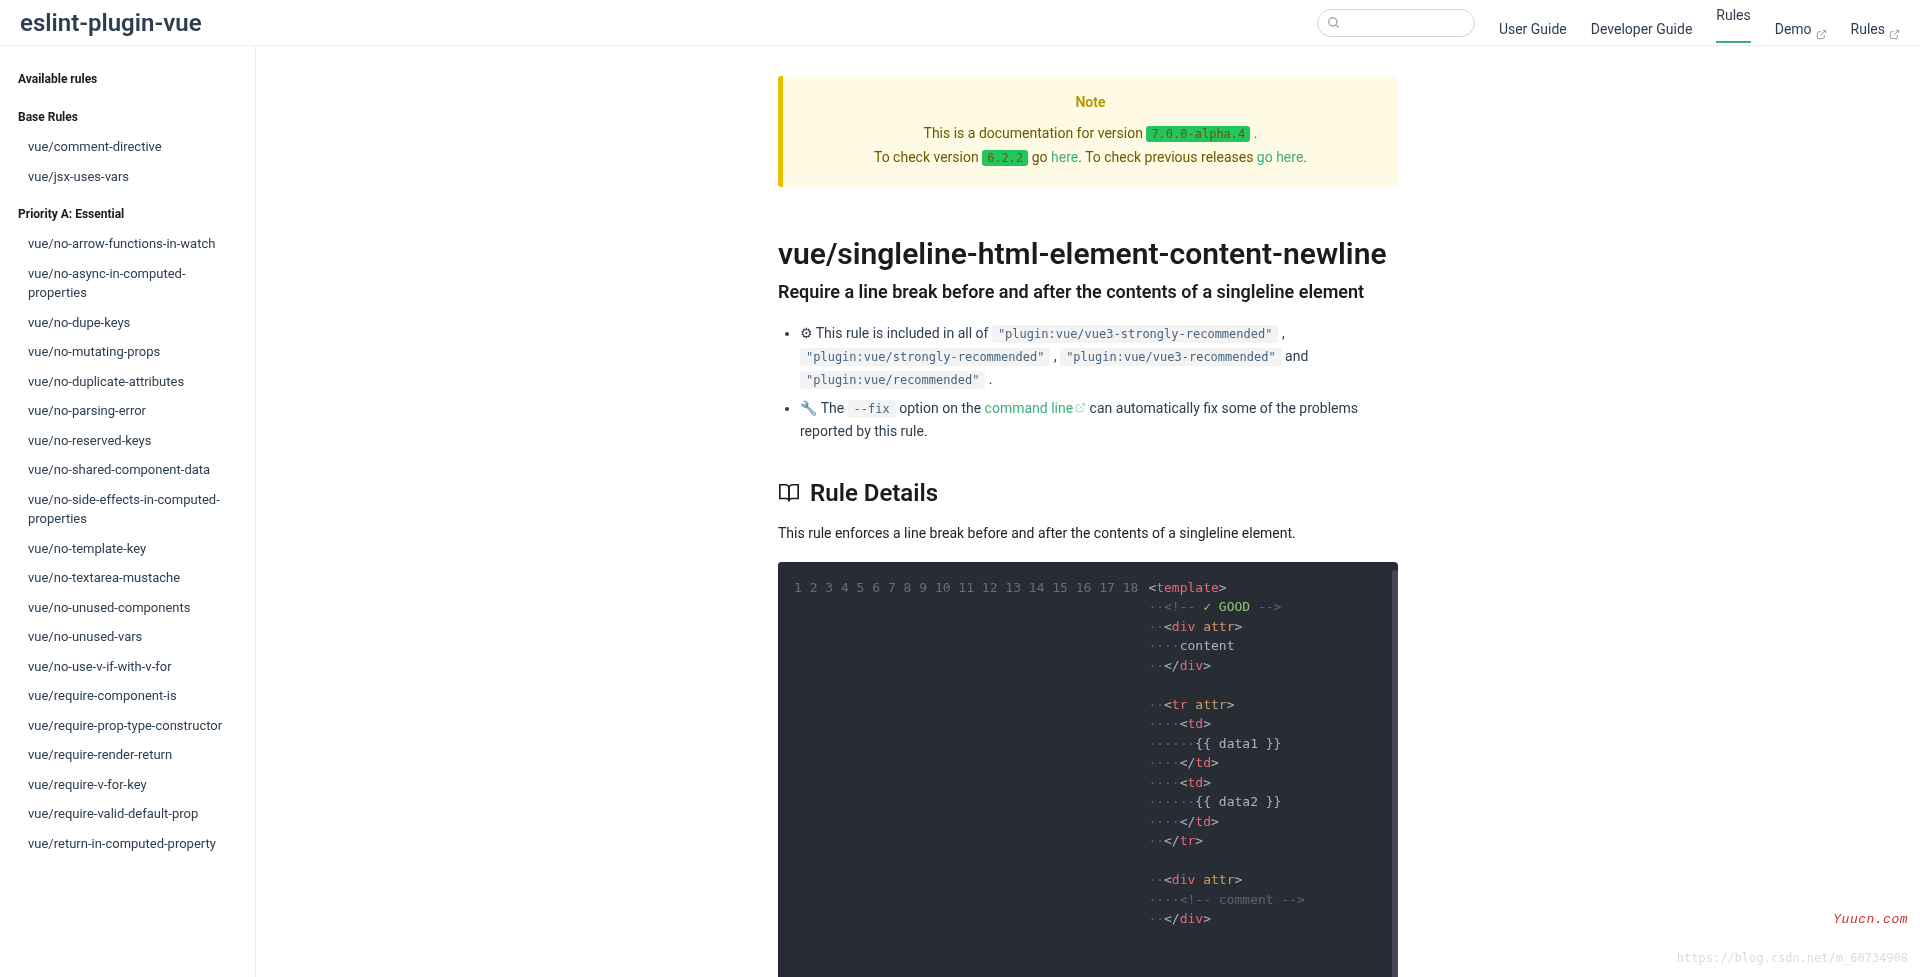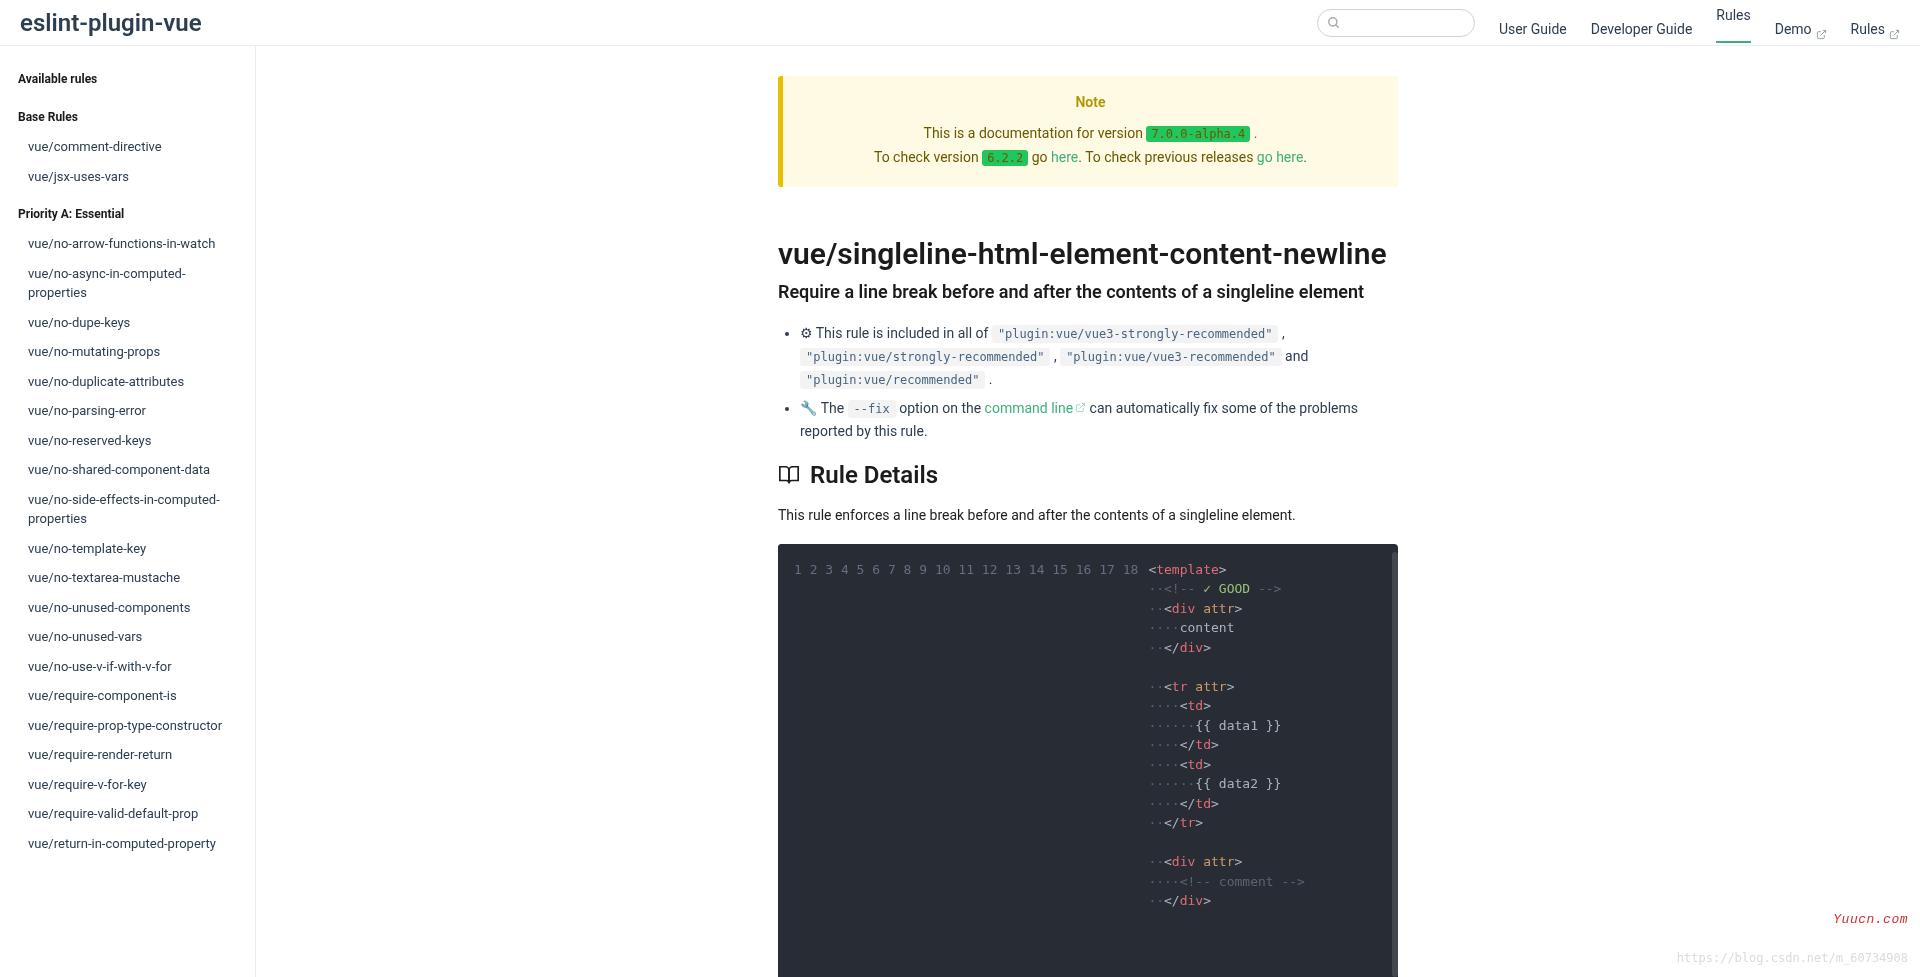--- a/index.html
+++ b/index.html
@@ -37,21 +37,21 @@
     .note-body { color: #6b5900; font-size: 14px; }
     .note-body p { margin: 3px 0; }
     .note-body code { background: #22c55e; padding: 1px 5px; border-radius: 3px; font-size: 12px; font-family: monospace; }
     .note-body a { color: #3eaf7c; text-decoration: none; }
     
     
     .rule-heading { font-size: 30px; font-weight: 600; color: #1b1b1b; margin-bottom: 4px; }
     .rule-sub { font-size: 18px; font-weight: 600; color: #1b1b1b; margin-bottom: 18px; line-height: 1.35; }
     
     
-    .rule-meta { list-style: disc; padding-left: 22px; font-size: 14px; color: #2c3e50; margin-bottom: 14px; }
+    .rule-meta { list-style: disc; padding-left: 22px; font-size: 14px; color: #2c3e50; margin-bottom: 32px; }
     .rule-meta li { margin-bottom: 5px; line-height: 1.65; }
     .rule-meta code { background: #f3f3f3; padding: 2px 6px; border-radius: 3px; font-size: 12px; font-family: monospace; color: #476582; }
     .rule-meta a { color: #3eaf7c; text-decoration: none; }
     
     
     .section-h2 { display: flex; align-items: center; gap: 10px; font-size: 24px; font-weight: 600; color: #1b1b1b; margin-bottom: 12px; }
     .section-h2 svg { width: 22px; height: 22px; }
     .section-desc { font-size: 14px; color: #222; margin-bottom: 18px; }
     
     

